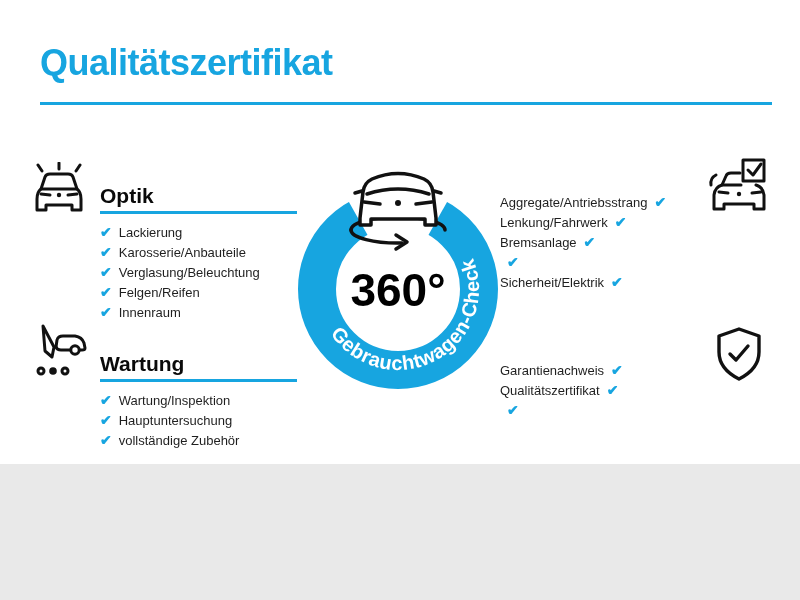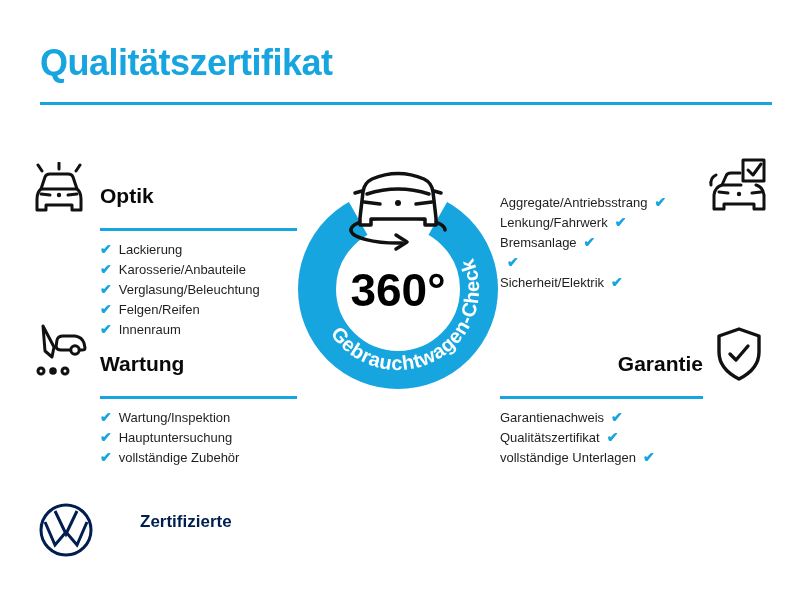--- a/index.html
+++ b/index.html
@@ -5,37 +5,37 @@
   :root{
     --accent:#17A5E0;
     --navy:#001E50;
     --heading:#0A0A0A;
     --text:#1F1F1F;
     --icon:#111111;
   }
   *{margin:0;padding:0;box-sizing:border-box;}
   html,body{background:#e9e9e9;font-family:"Liberation Sans",sans-serif;}
   .page{
-    position:relative;width:800px;height:600px;background:#ffffff;
+    position:relative;width:800px;height:464px;background:#ffffff;
     overflow:hidden;margin:0 auto;
   }
   .page-title{
     position:absolute;left:40px;top:42px;
     font-size:36px;font-weight:bold;letter-spacing:-0.5px;
     color:var(--accent);
   }
   .title-rule{
     position:absolute;left:40px;top:102px;width:732px;height:3px;
     background:var(--accent);
   }
   
   .sec{position:absolute;}
   .sec-title{
     font-size:21px;font-weight:bold;color:var(--heading);
-    line-height:24px;padding-bottom:20px;
+    line-height:24px;padding-bottom:3px;
     border-bottom:3px solid var(--accent);
   }
   .sec-left{left:100px;width:197px;}
   .sec-right{left:500px;width:203px;text-align:right;}
   .sec-top{top:184px;}
   .sec-bottom{top:352px;}
   .sec-list{list-style:none;margin-top:8px;}
   .sec-item{
     display:flex;align-items:center;height:20px;
     font-size:13px;color:var(--text);white-space:nowrap;
@@ -184,32 +184,30 @@
   </section>
 
   <div class="icon-box" style="left:714px;top:327px;">
     <svg width="50" height="54" viewBox="0 0 48 54">
       <path class="s" style="stroke-width:3.4" d="M24,2 L44,9 V25 Q44,42 24,52 Q4,42 4,25 V9 Z"></path>
       <path class="s" style="stroke-width:3.4" d="M15,27 L21,33 L33,19"></path>
     </svg>
   </div>
 
   <section class="sec sec-right sec-bottom">
-    <h2 class="sec-title">Garantie</h2>
     <ul class="sec-list">
       <li class="sec-item">
           <span>Garantienachweis</span>
           <span class="chk">✔</span>
         </li>
       <li class="sec-item">
           <span>Qualitätszertifikat</span>
           <span class="chk">✔</span>
         </li>
       <li class="sec-item">
-          <span>vollständige Unterlagen</span>
           <span class="chk">✔</span>
         </li>
     </ul>
   </section>
 
   <div class="ring-wrap">
     <svg width="220" height="260" viewBox="0 0 220 260">
       <circle class="ring-circle" cx="110" cy="149" r="81"></circle>
       <path class="ring-notch" d="M110,149 L26,0 L194,0 Z"></path>
       <path id="ringTextPath" d="M41.3,191.9 A81,81 0 1 0 170.2,94.8" fill="none"></path>

